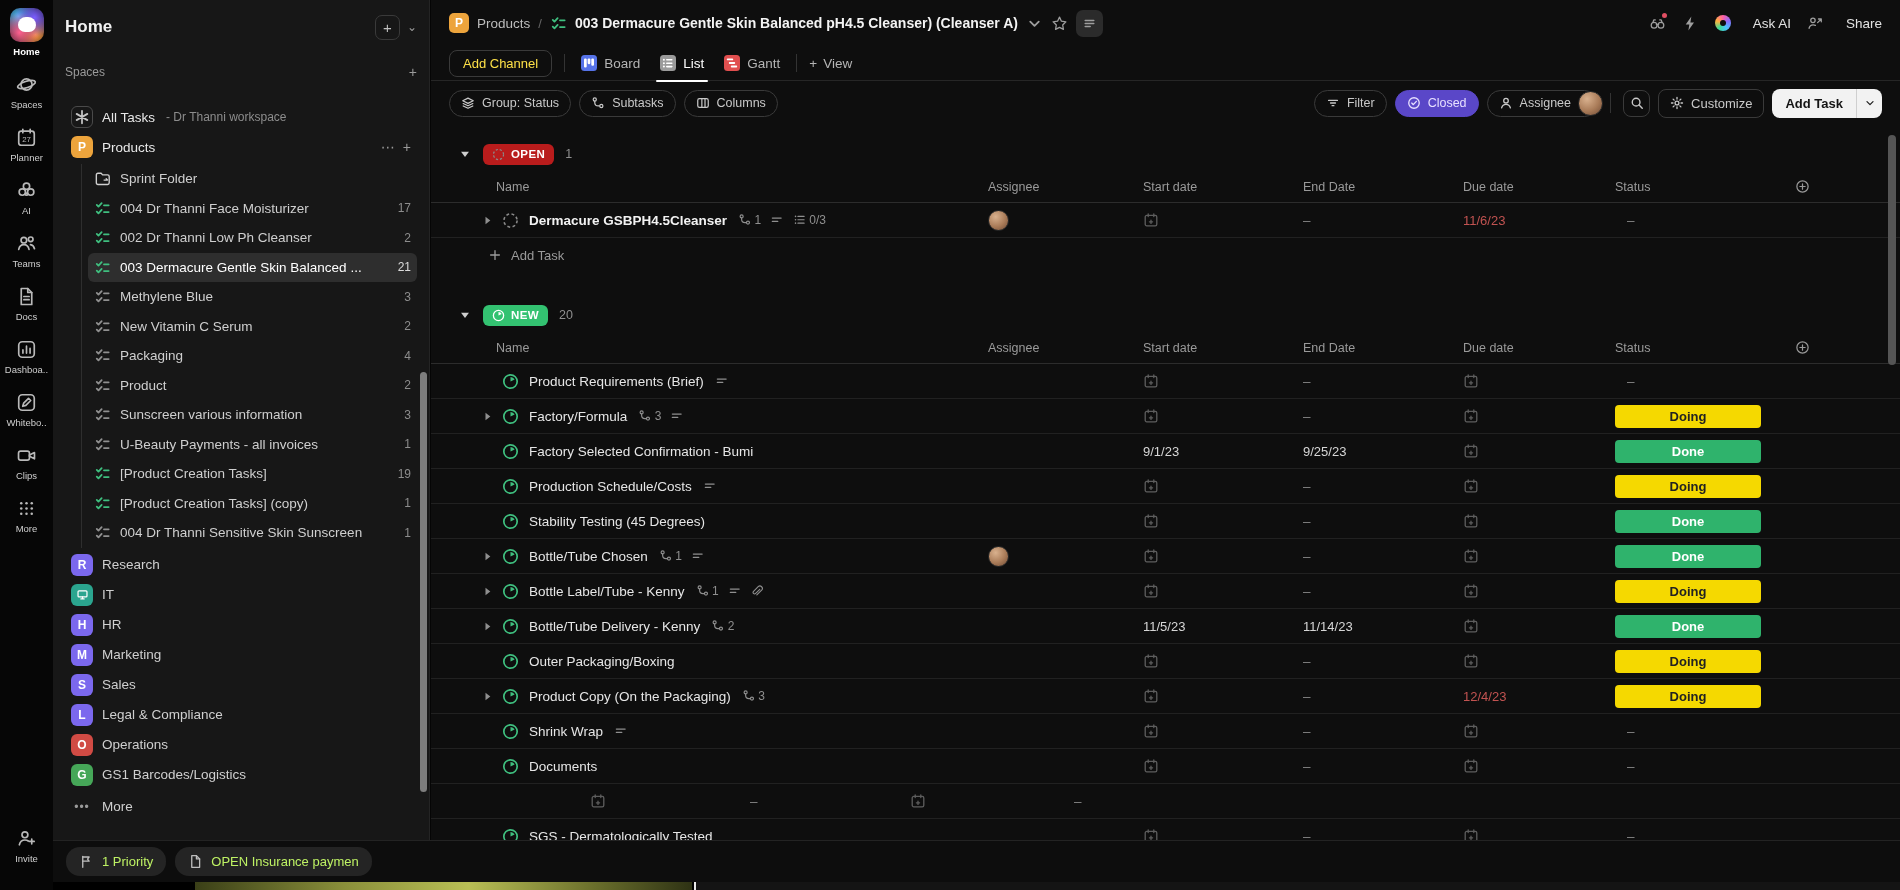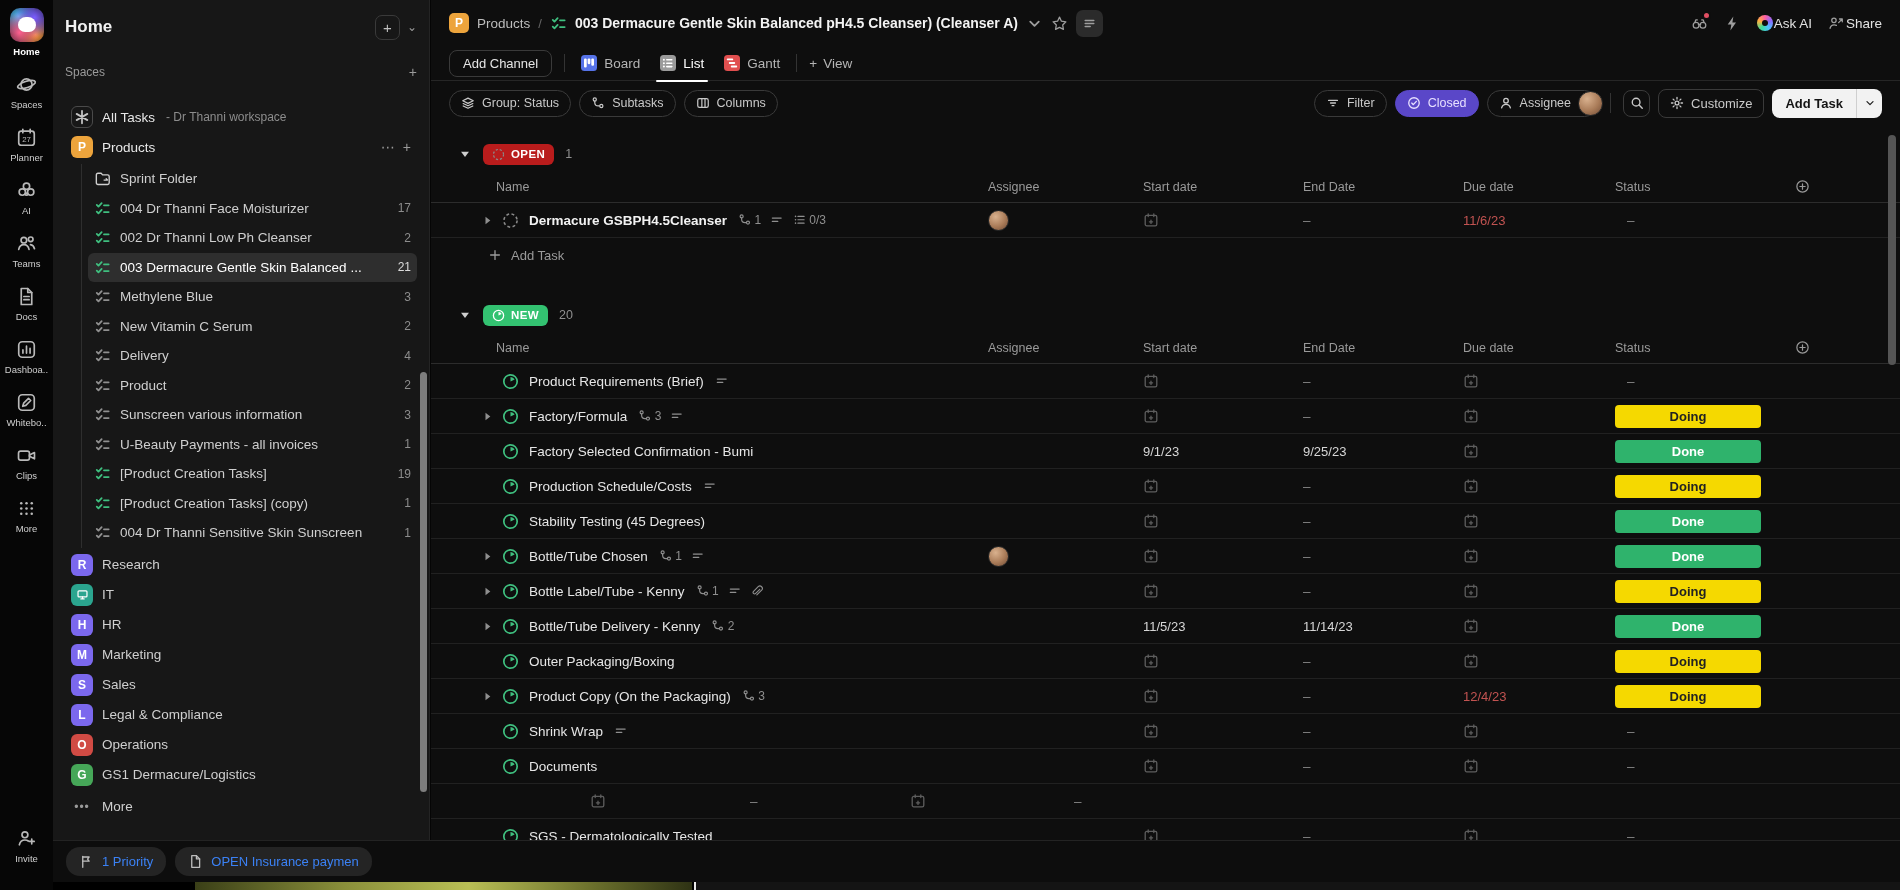--- a/index.html
+++ b/index.html
@@ -32,45 +32,45 @@
   .tick-box{width:22px;height:22px;border:1px solid #4a4a4a;border-radius:6px;display:flex;align-items:center;justify-content:center;color:#c4c4c4;flex:none}
   .badge{width:22px;height:22px;border-radius:6px;display:flex;align-items:center;justify-content:center;color:#fff;font-size:12px;font-weight:700;flex:none}
   .suffix{color:#8d8d8d;font-size:12px;margin-left:2px}
   .children{border-left:1px solid #2e2e2e;margin-left:16px;padding-left:6px;margin-top:2px}
   .children .sb-row{height:29.5px}
   .children .sb-row svg{width:17px;height:17px;flex:none}
   .row-icons{margin-left:auto;display:flex;gap:8px;color:#9a9a9a;font-size:14px}
   .sb-scroll{position:absolute;right:2px;top:372px;width:7px;height:420px;background:#8f8f8f;border-radius:4px;opacity:.85}
   
   .bottombar{position:absolute;left:53px;right:0;top:840px;height:42px;background:#0d0d0d;border-top:1px solid #232323;display:flex;align-items:center;padding-left:13px;gap:9px;z-index:4}
-  .dock-pill{display:flex;align-items:center;gap:8px;background:#242424;border-radius:14px;height:29px;padding:0 13px;font-size:13px;color:#3b82f6;cursor:pointer}
+  .dock-pill{display:flex;align-items:center;gap:8px;background:#242424;border-radius:14px;height:29px;padding:0 13px;font-size:13px;color:#bef264;cursor:pointer}
   .dock-pill svg{width:15px;height:15px;color:#bdbdbd}
   .strip{position:absolute;left:0;top:882px;width:1900px;height:8px;background:#000}
   .strip .img{position:absolute;left:195px;width:497px;height:8px;background:linear-gradient(90deg,#3a3f17,#8a8f3a 30%,#b9bf55 55%,#6b702c 80%,#2e3214)}
   .strip .line{position:absolute;left:694px;width:2px;height:8px;background:#e8e8e8}
   .strip .rest{position:absolute;left:696px;right:0;height:8px;background:#141414}
   
   .main{position:absolute;left:431px;top:0;right:0;height:840px;background:#0e0e0e}
   .topbar{height:46px;display:flex;align-items:center;padding:0 18px;gap:8px}
   .crumb-badge{width:20px;height:20px;border-radius:5px;display:flex;align-items:center;justify-content:center;font-size:12px;font-weight:700;color:#fff;flex:none}
   .crumb-text{font-size:13.5px;color:#bdbdbd;cursor:pointer}
   .crumb-sep{color:#666;font-size:13px}
   .crumb-title{font-size:14px;font-weight:700;color:#f3f3f3;cursor:pointer}
   .icon-btn{color:#9e9e9e;cursor:pointer;display:flex;align-items:center;justify-content:center}
   .icon-btn svg{width:17px;height:17px}
   .notes-btn{width:27px;height:27px;background:#2b2b2b;border-radius:7px}
   .top-actions{margin-left:auto;display:flex;align-items:center;gap:16px}
   .binoc{position:relative}
   .binoc .dot{position:absolute;right:-3px;top:-4px;width:9px;height:9px;border-radius:50%;background:#e14f63;border:2px solid #0e0e0e}
-  .askai,.sharebtn{display:flex;align-items:center;gap:1px;font-size:13.5px;color:#e2e2e2;cursor:pointer}
+  .askai,.sharebtn{display:flex;align-items:center;gap:22px;font-size:13.5px;color:#e2e2e2;cursor:pointer}
   .flower{width:16px;height:16px;border-radius:50%;background:conic-gradient(#ff5fa2,#8a6bff,#4bc3ff,#3ddc97,#ffb13d,#ff5fa2);position:relative}
   .flower::after{content:"";position:absolute;inset:5px;background:#0e0e0e;border-radius:50%}
   
   .viewbar{height:35px;display:flex;align-items:center;padding:0 18px;border-bottom:1px solid #262626;gap:12px}
-  .add-channel{border:1px solid #3a3a3a;border-radius:8px;padding:5px 13px;font-size:13px;color:#e5e5e5;cursor:pointer}
+  .add-channel{border:1px solid #3a3a3a;border-radius:8px;padding:5px 13px;font-size:13px;color:#fde047;cursor:pointer}
   .vdivider{width:1px;height:18px;background:#333}
   .vtab{display:flex;align-items:center;gap:7px;font-size:13.5px;color:#b5b5b5;height:35px;padding:0 4px;cursor:pointer;position:relative}
   .vtab svg{width:16px;height:16px}
   .vtab.active{color:#fff}
   .vtab.active::after{content:"";position:absolute;left:0;right:0;bottom:-1px;height:2px;background:#fff;border-radius:2px}
   .addview{display:flex;align-items:center;gap:6px;color:#b5b5b5;font-size:13.5px;cursor:pointer}
   
   .toolbar{height:44px;display:flex;align-items:center;padding:0 18px;gap:8px}
   .pill{display:flex;align-items:center;gap:7px;border:1px solid #3a3a3a;border-radius:15px;height:27px;padding:0 11px;font-size:12.5px;color:#c9c9c9;cursor:pointer;background:transparent}
   .pill svg{width:14px;height:14px}
@@ -348,21 +348,21 @@
         </div>
         <div class="sb-row">
           <span style="display: flex;">
             <svg viewBox="0 0 16 16" fill="none" stroke="#909090" stroke-width="1.7" stroke-linecap="round" stroke-linejoin="round">
               <path d="M2.6 4.6l1.6 1.6 3-3.2"></path>
               <path d="M9.4 5h4.4"></path>
               <path d="M2.6 11l1.6 1.6 3-3.2"></path>
               <path d="M9.4 11.4h4.4"></path>
             </svg>
           </span>
-          <span style="white-space: nowrap; overflow: hidden; text-overflow: ellipsis;">Delivery</span>
+          <span style="white-space: nowrap; overflow: hidden; text-overflow: ellipsis;">Packaging</span>
           <span class="cnt">4</span>
         </div>
         <div class="sb-row">
           <span style="display: flex;">
             <svg viewBox="0 0 16 16" fill="none" stroke="#909090" stroke-width="1.7" stroke-linecap="round" stroke-linejoin="round">
               <path d="M2.6 4.6l1.6 1.6 3-3.2"></path>
               <path d="M9.4 5h4.4"></path>
               <path d="M2.6 11l1.6 1.6 3-3.2"></path>
               <path d="M9.4 11.4h4.4"></path>
             </svg>
@@ -460,21 +460,21 @@
         <div class="sb-row">
           <span class="badge" style="background: rgb(123, 104, 238);">L</span>
           <span>Legal &amp; Compliance</span>
         </div>
         <div class="sb-row">
           <span class="badge" style="background: rgb(209, 75, 68);">O</span>
           <span>Operations</span>
         </div>
         <div class="sb-row">
           <span class="badge" style="background: rgb(70, 167, 88);">G</span>
-          <span>GS1 Dermacure/Logistics</span>
+          <span>GS1 Barcodes/Logistics</span>
         </div>
       </div>
     <div class="sb-row" style="margin-top:2px">
       <span style="color:#9a9a9a;letter-spacing:1px;font-size:12px;width:22px;text-align:center">•••</span>
       <span>More</span>
     </div>
     <div class="sb-scroll"></div>
   </aside>
 
   <section class="main">

